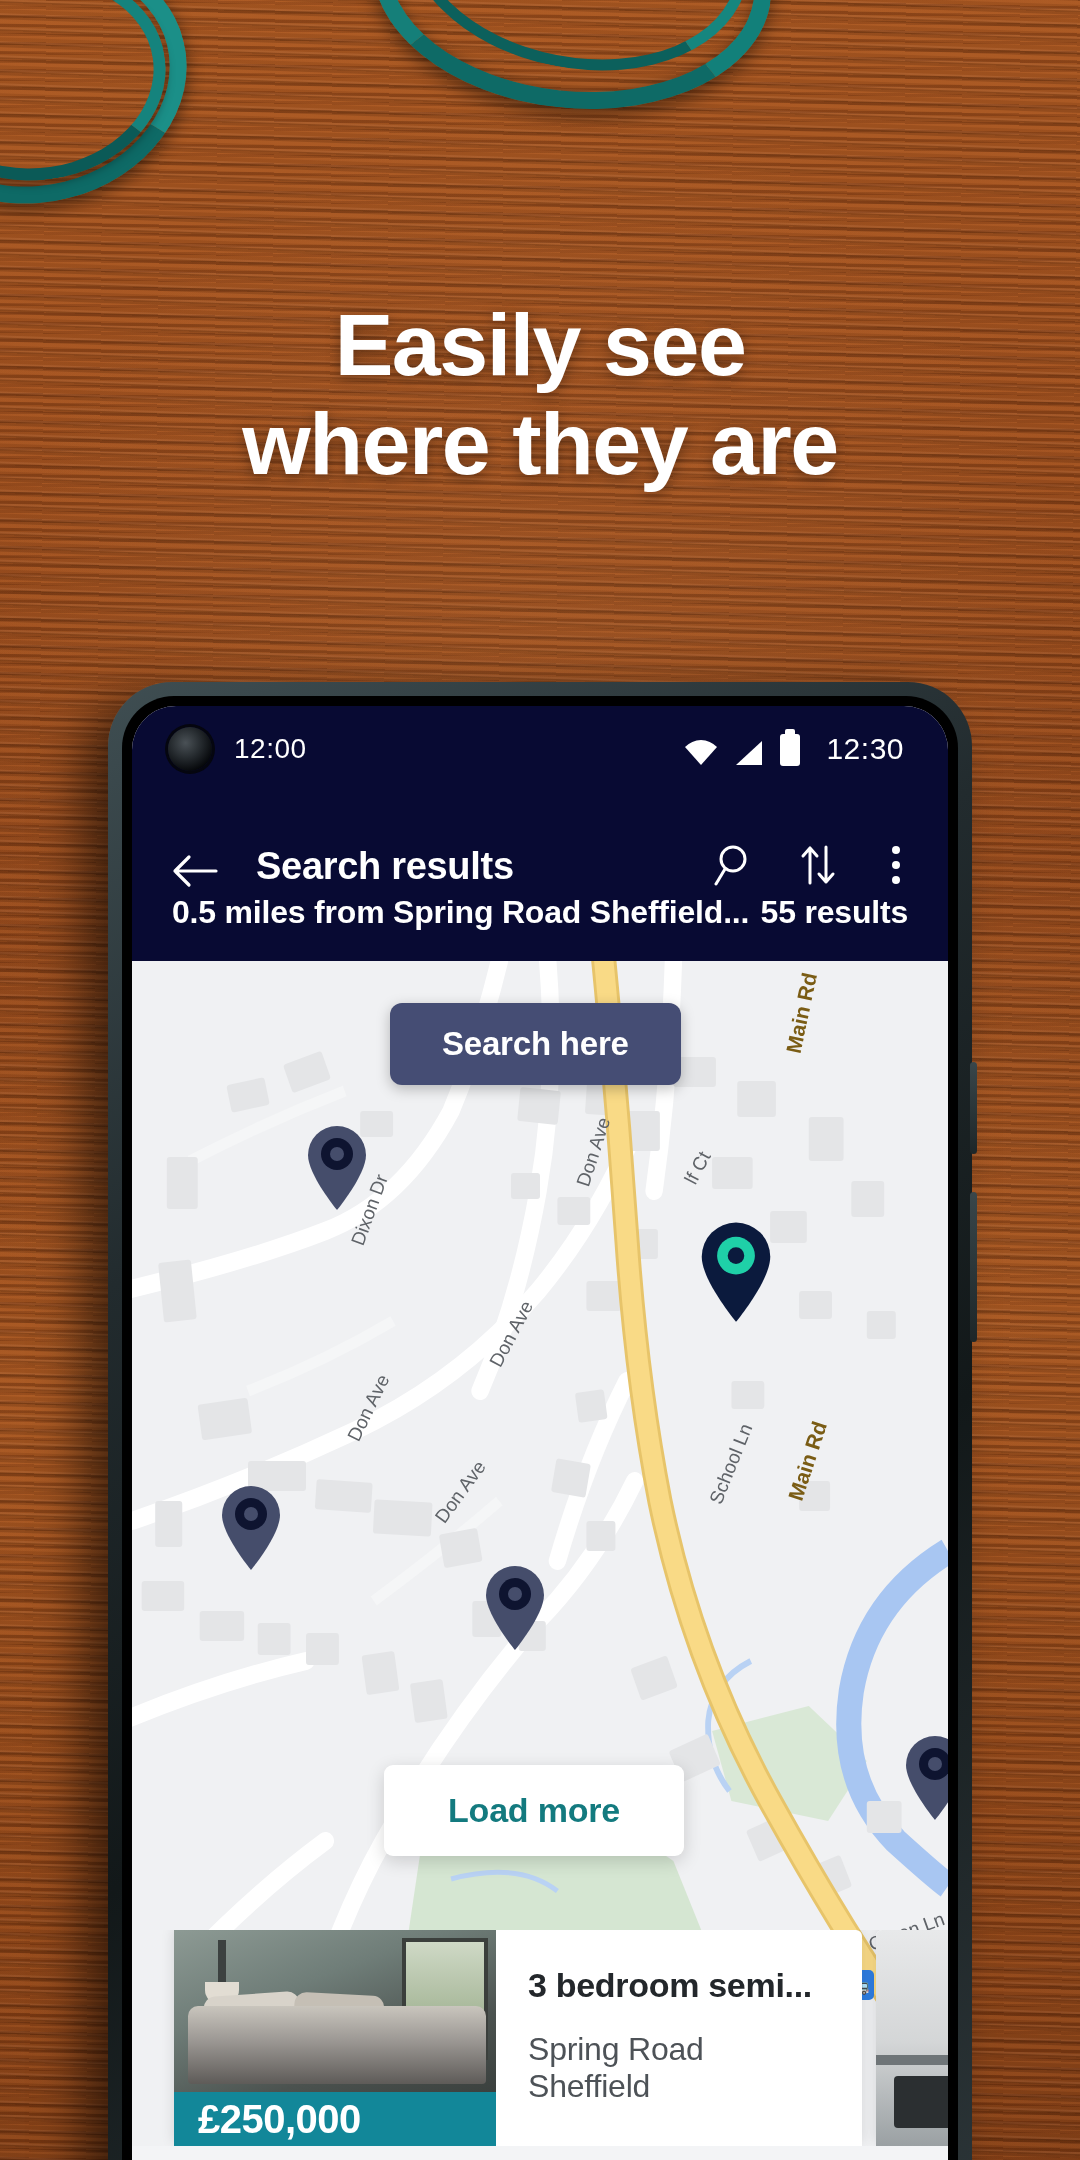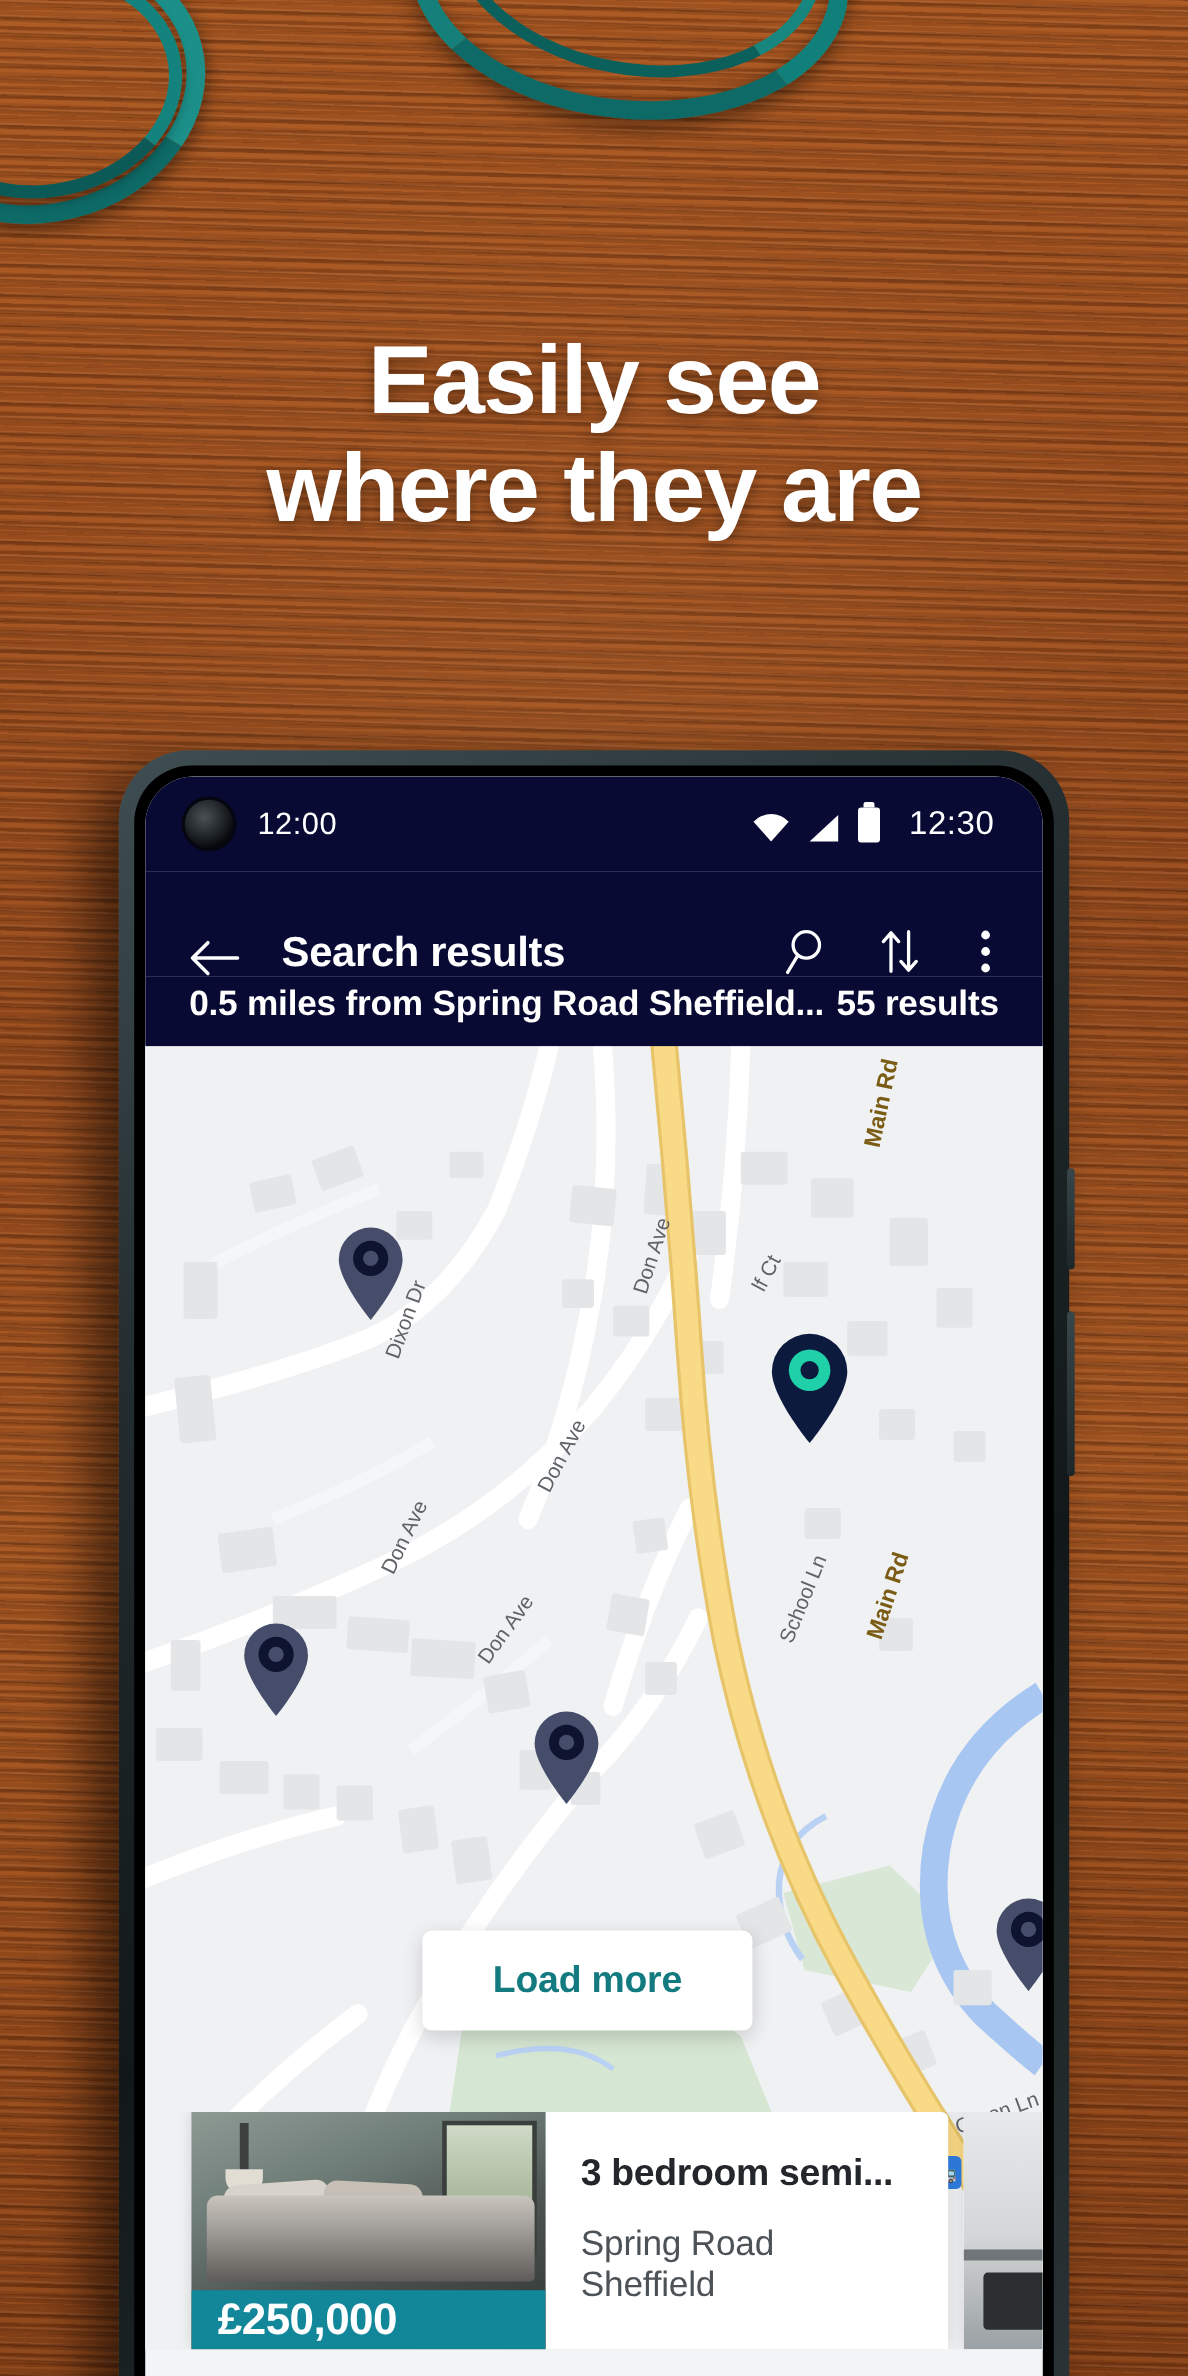--- a/index.html
+++ b/index.html
@@ -123,21 +123,21 @@
   }
   #back-icon { width:46px; height:34px; flex:0 0 auto; }
   #app-title { color:#fff; font-size:38px; font-weight:bold; margin-left:38px; letter-spacing:-0.3px; }
   #app-bar-actions { margin-left:auto; display:flex; align-items:center; gap:46px; }
   #search-icon, #sort-icon { width:40px; height:44px; }
   #menu-icon { display:flex; flex-direction:column; gap:7px; padding:4px 8px; }
   #menu-icon i { width:8px; height:8px; border-radius:50%; background:#fff; display:block; }
 
   
   #sub-header {
-    background:#080a33; padding:6px 40px 20px 40px;
+    background:#080a33; padding:6px 40px 30px 40px;
     display:flex; align-items:flex-start; position:relative; z-index:3;
   }
   #sub-origin { color:#fff; font-size:32px; font-weight:600; letter-spacing:-0.2px; }
   #sub-count  { color:#fff; font-size:32px; font-weight:600; margin-left:auto; letter-spacing:-0.2px; }
 
   
   #map {
     position:relative; flex:1;
     height:1185px;
     background:#f0f1f3;
@@ -433,20 +433,21 @@
                 <circle cx="33" cy="31" r="16" fill="#0e1430"></circle>
                 <circle cx="33" cy="31" r="7" fill="#454d6b"></circle>
               </svg>
             </div>
           </div>
 
         <div id="bus-stop-icon">
             <span>🚌</span>
           </div>
 
+        <div id="search-here-btn">Search here</div>
         <div id="load-more-btn">Load more</div>
 
         <div id="card-strip">
           <div class="card" id="card-main">
             <div class="card-photo">
               <div class="photo-lamp"></div>
               <div class="photo-window"></div>
               <div class="photo-pillow"></div>
               <div class="photo-pillow2"></div>
               <div class="photo-bed"></div>

